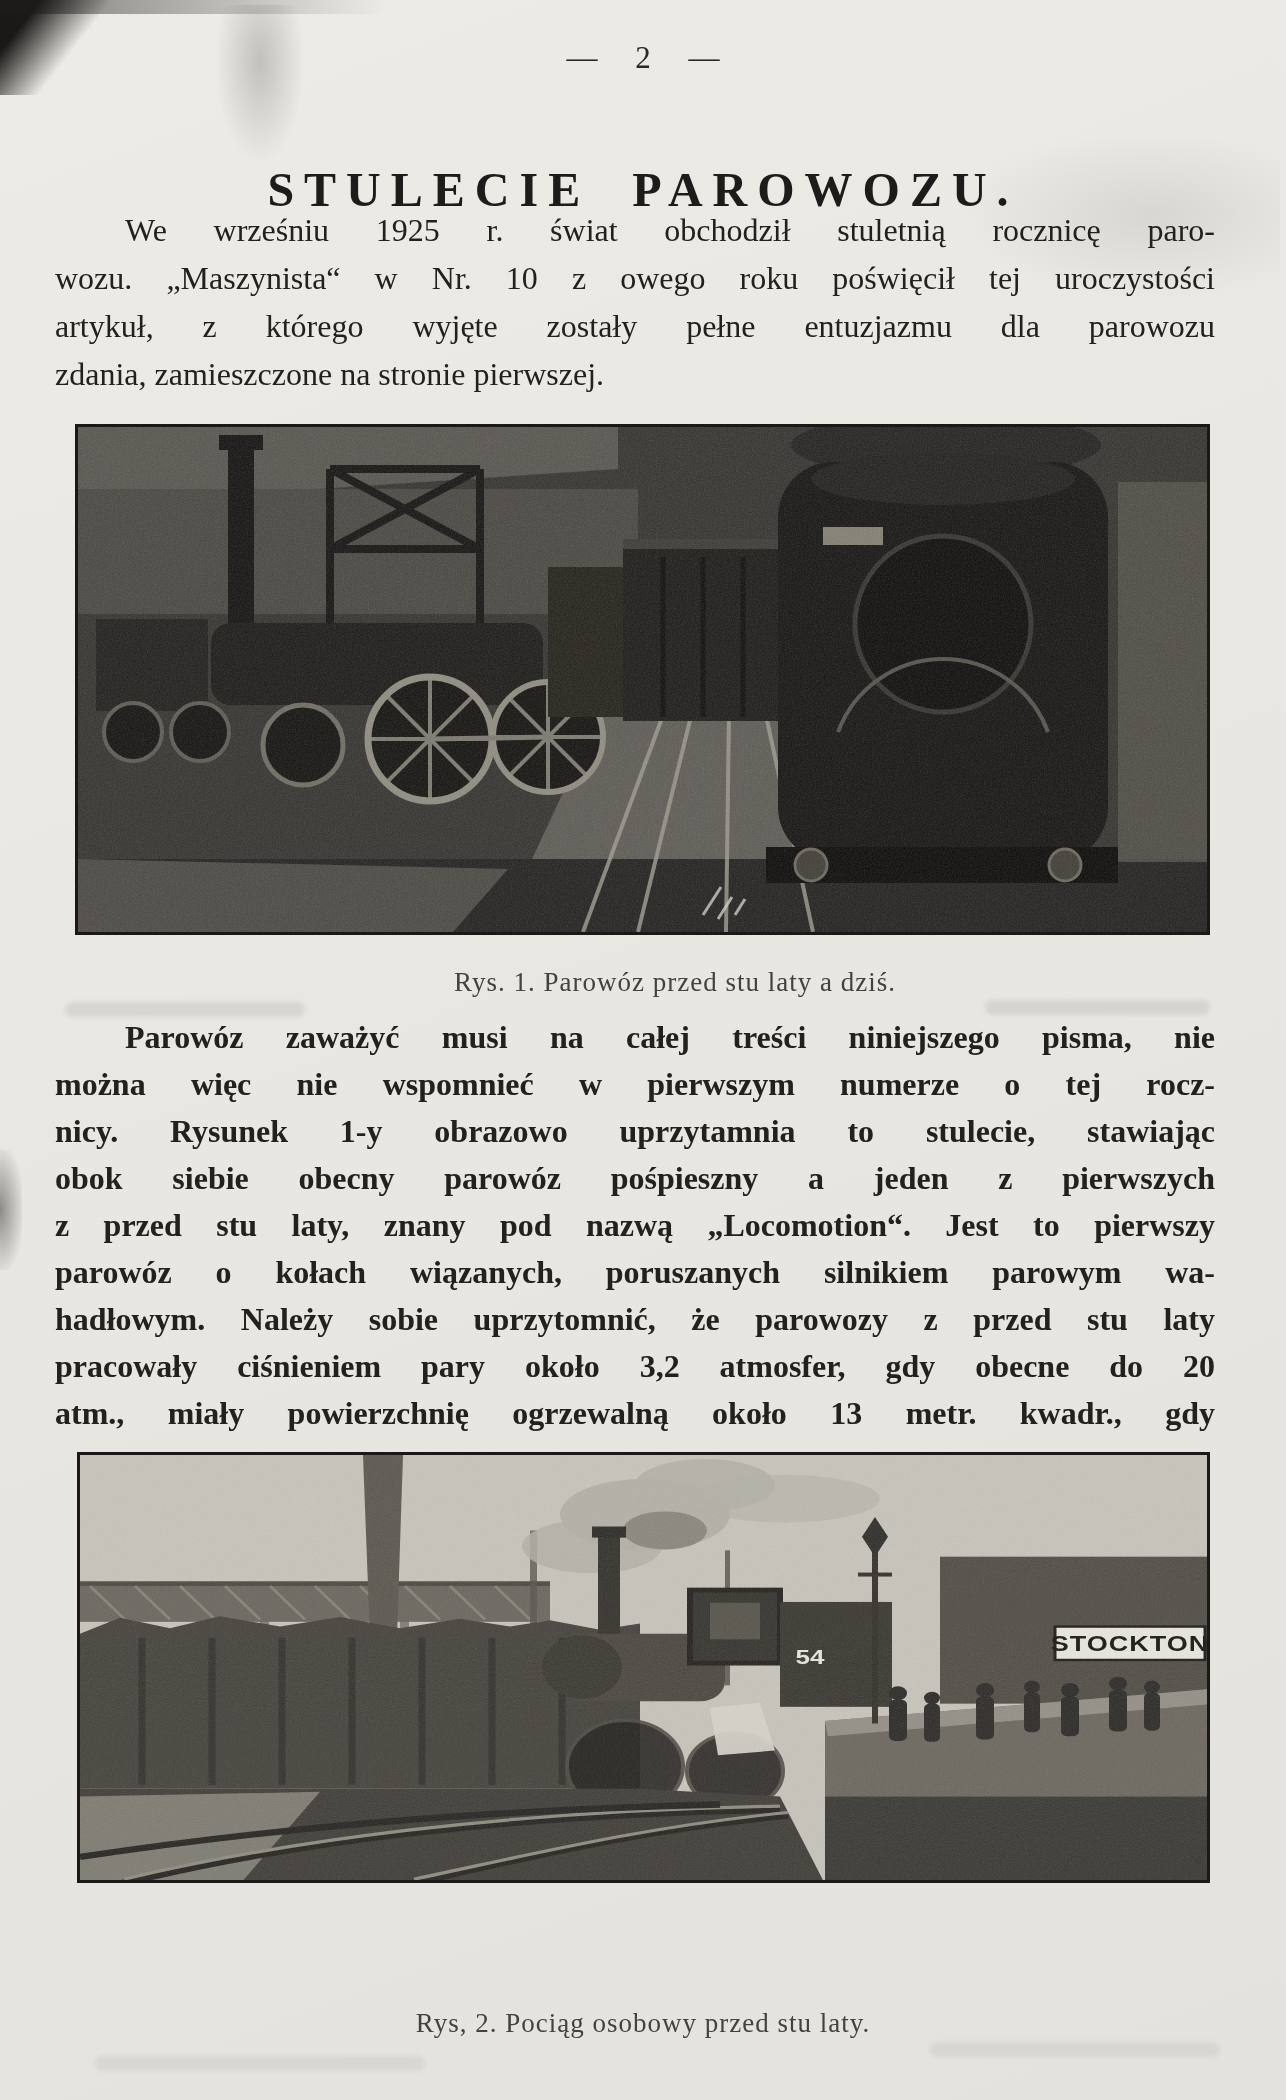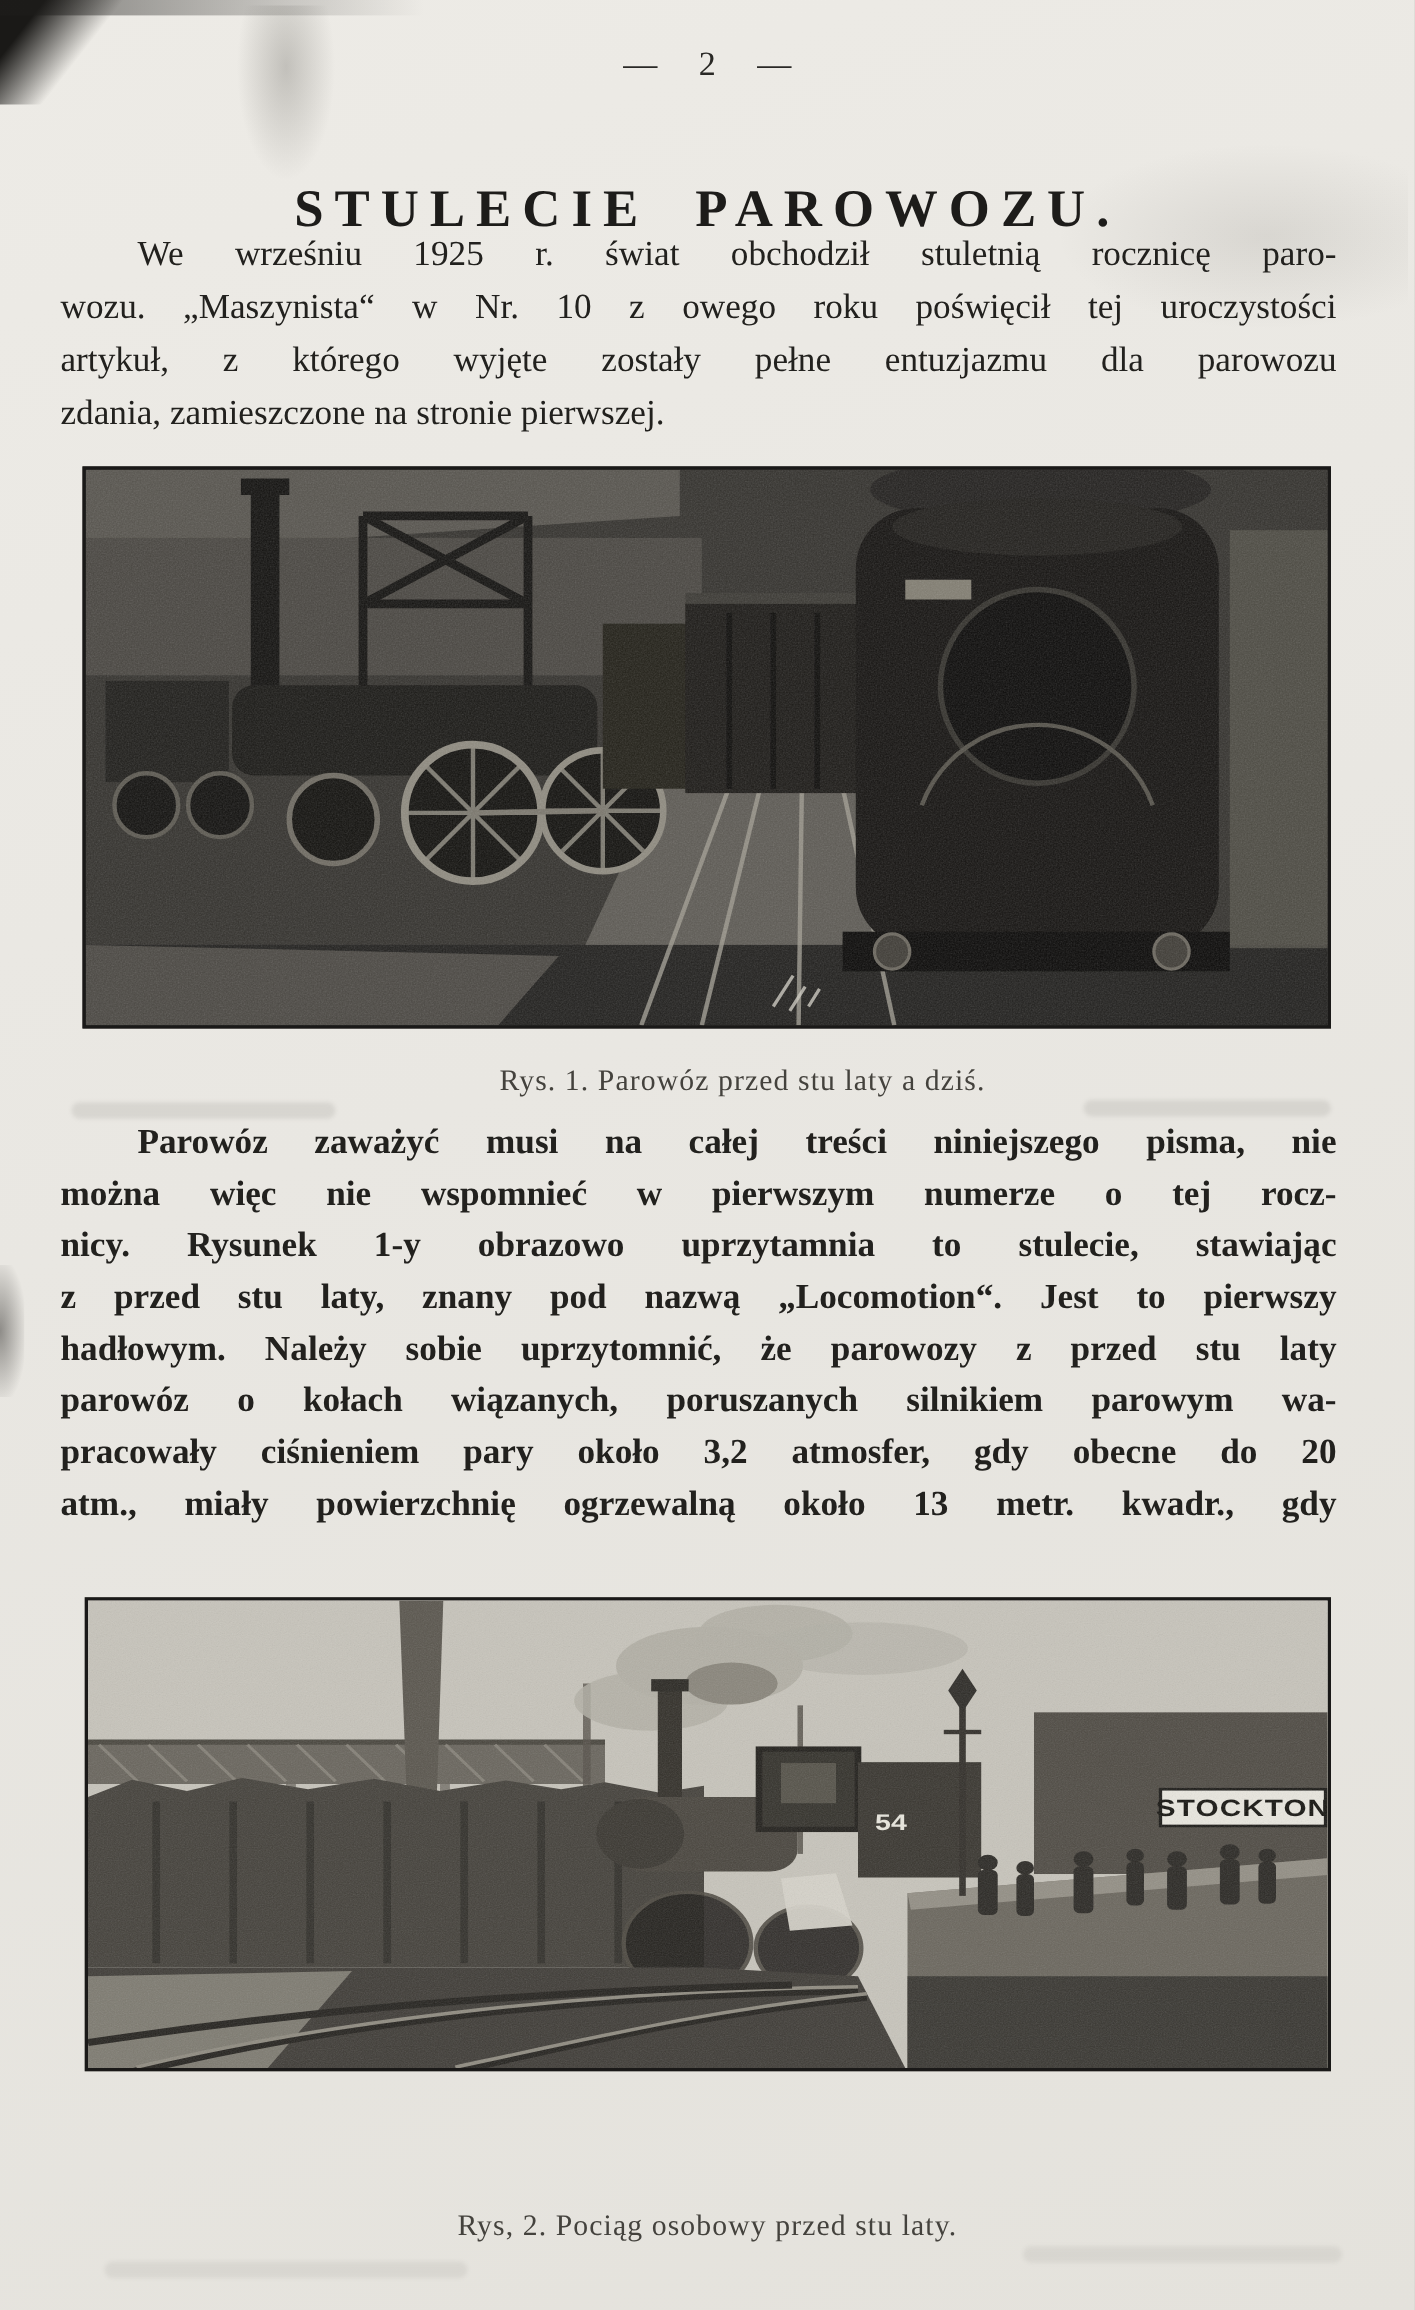--- a/index.html
+++ b/index.html
@@ -158,23 +158,24 @@
       <rect width="1129" height="505" filter="url(#grain1)" opacity="0.45"></rect>
     </svg>
   </figure>
 
   <div class="caption caption1">Rys. 1. Parowóz przed stu laty a dziś.</div>
 
   <div class="para body-para">
     <div class="line indent">Parowóz zaważyć musi na całej treści niniejszego pisma, nie</div>
     <div class="line">można więc nie wspomnieć w pierwszym numerze o tej rocz-</div>
     <div class="line">nicy. Rysunek 1-y obrazowo uprzytamnia to stulecie, stawiając</div>
+    <div class="line">obok siebie obecny parowóz pośpieszny a jeden z pierwszych</div>
     <div class="line">z przed stu laty, znany pod nazwą „Locomotion“. Jest to pierwszy</div>
+    <div class="line">parowóz o kołach wiązanych, poruszanych silnikiem parowym wa-</div>
     <div class="line">hadłowym. Należy sobie uprzytomnić, że parowozy z przed stu laty</div>
-    <div class="line">parowóz o kołach wiązanych, poruszanych silnikiem parowym wa-</div>
     <div class="line">pracowały ciśnieniem pary około 3,2 atmosfer, gdy obecne do 20</div>
     <div class="line">atm., miały powierzchnię ogrzewalną około 13 metr. kwadr., gdy</div>
   </div>
 
   <figure class="photo photo2" style="margin:0">
     <svg viewBox="0 0 1127 535" preserveAspectRatio="none">
       <defs>
         <filter id="grain2" x="0" y="0" width="100%" height="100%">
           <feTurbulence type="fractalNoise" baseFrequency="0.8" numOctaves="2" stitchTiles="stitch"></feTurbulence>
           <feColorMatrix type="saturate" values="0"></feColorMatrix>

